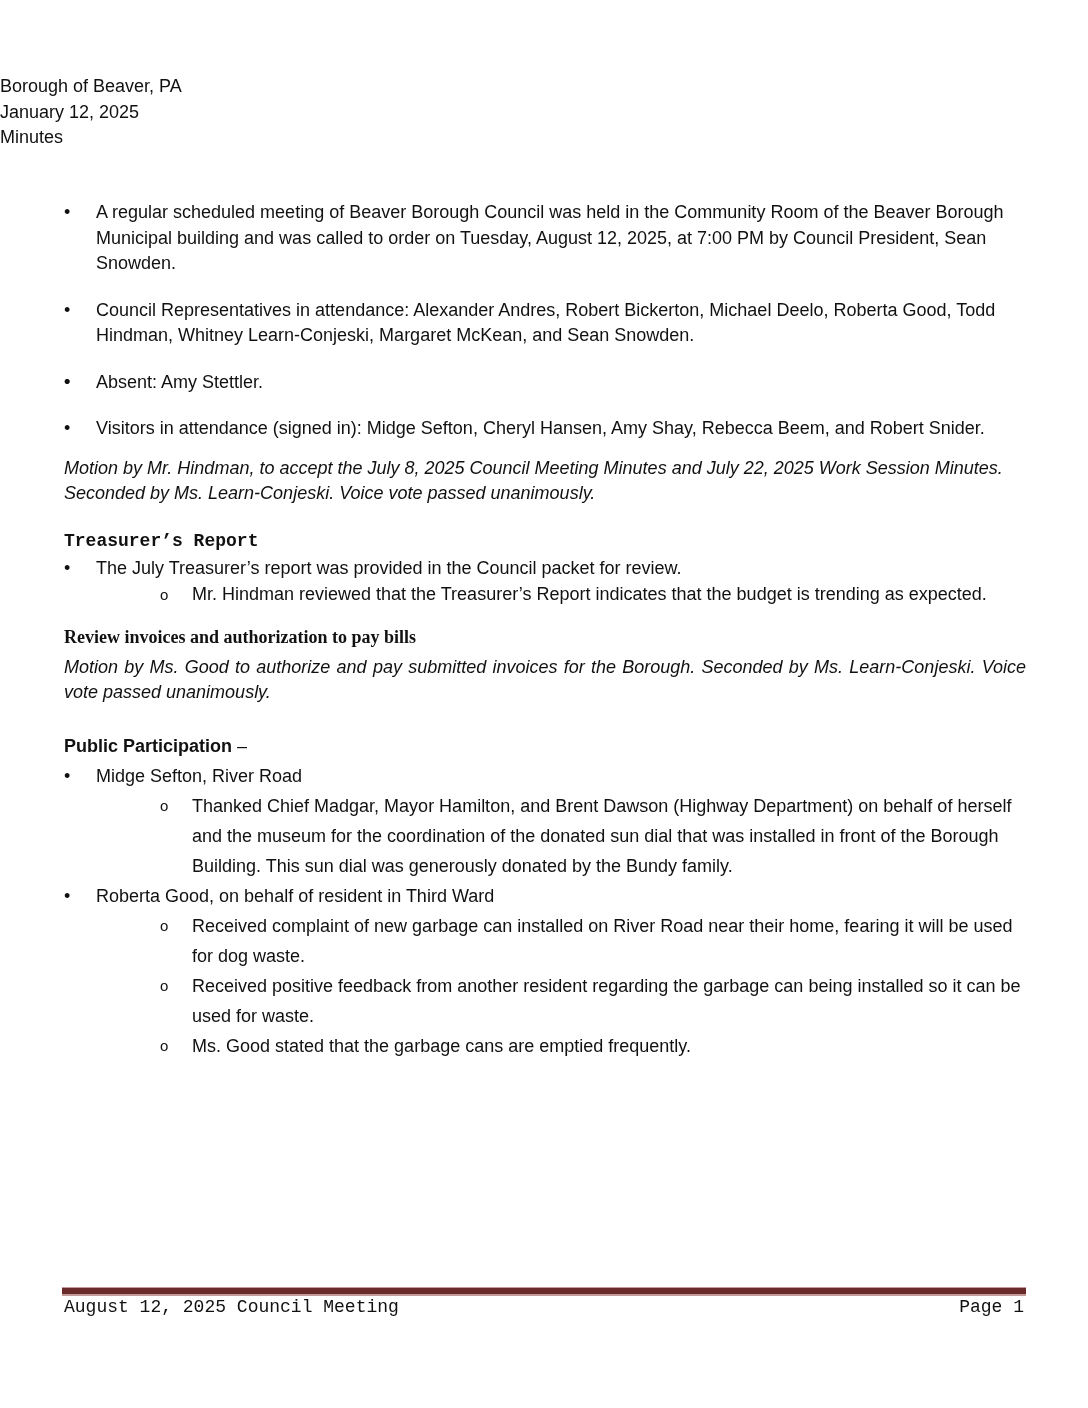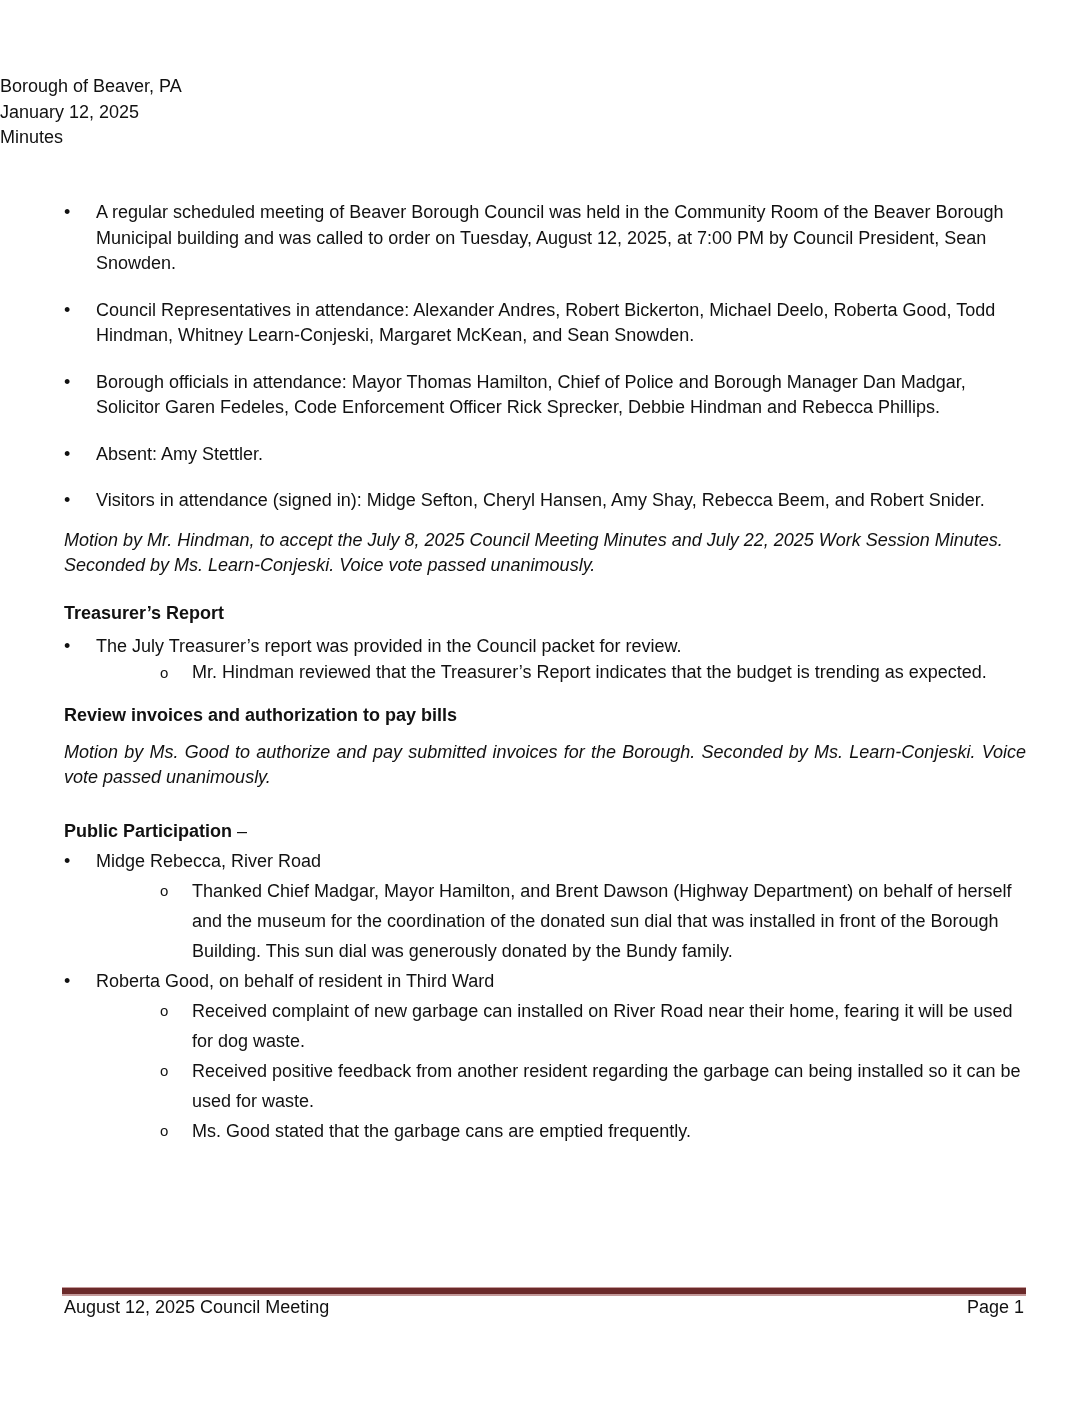--- a/index.html
+++ b/index.html
@@ -30,21 +30,21 @@
     .l1 .mark { position: absolute; left: 0; top: 0; }
     .l2 { position: relative; padding-left: 128px; }
     .l2 .mark { position: absolute; left: 96px; top: 0; font-size: 15px; }
     .pp .l1, .pp .l2 { line-height: 30px; }
     .footer-rule {
       position: absolute; left: 62px; top: 1287px; width: 964px; height: 6px;
       background: #6b2a2a; border-top: 1px solid #c49a9a; border-bottom: 2px solid #c49a9a;
     }
     .footer {
       position: absolute; left: 64px; top: 1297px; width: 960px;
-      font-family: Liberation Sans, sans-serif; font-size: 18px;
+      font-family: Liberation Mono, monospace; font-size: 18px;
       display: flex; justify-content: space-between;
     }
   </style>
 </head>
 <body>
 
 <div class="page">
 
   <div class="title-block">
     <span class="title-line">Borough of Beaver, PA</span>
@@ -57,60 +57,59 @@
     <div class="bullet-item">
       <span class="mark">•</span>
       <span>A regular scheduled meeting of Beaver Borough Council was held in the Community Room of the Beaver Borough Municipal building and was called to order on Tuesday, August 12, 2025, at 7:00 PM by Council President, Sean Snowden.</span>
     </div>
     <div class="bullet-item">
       <span class="mark">•</span>
       <span>Council Representatives in attendance:  Alexander Andres, Robert Bickerton, Michael Deelo, Roberta Good, Todd Hindman, Whitney Learn-Conjeski, Margaret McKean, and Sean Snowden.</span>
     </div>
     <div class="bullet-item">
       <span class="mark">•</span>
-      <span>Borough officials in attendance: Mayor Thomas Hamilton, Chief of Police and Borough Manager Dan Madgar, Solicitor Garen Fedeles, Code Enforcement Officer Rick Sprecker, Debbie Hindman and Rebecca Phillips.</span>
     </div>
     <div class="bullet-item">
       <span class="mark">•</span>
       <span>Absent: Amy Stettler.</span>
     </div>
     <div class="bullet-item" style="margin-bottom:14px;">
       <span class="mark">•</span>
       <span>Visitors in attendance (signed in): Midge Sefton, Cheryl Hansen, Amy Shay, Rebecca Beem, and Robert Snider.</span>
     </div>
 
     <div class="sec">
       <div class="motion">Motion by Mr. Hindman, to accept the July 8, 2025 Council Meeting Minutes and July 22, 2025 Work Session Minutes. Seconded by Ms. Learn-Conjeski. Voice vote passed unanimously.</div>
     </div>
 
     <div class="sec" style="margin-bottom:18px;">
-      <div class="section-heading" style="margin-bottom:8px;">Treasurer’s Report</div>
+      <div class="section-heading" style="margin-bottom:2px;font-family:Liberation Mono, monospace;">Treasurer’s Report</div>
       <div class="l1">
         <span class="mark">•</span>
         <span>The July Treasurer’s report was provided in the Council packet for review.</span>
       </div>
       <div class="l2">
         <span class="mark">o</span>
         <span>Mr. Hindman reviewed that the Treasurer’s Report indicates that the budget is trending as expected.</span>
       </div>
     </div>
 
     <div class="sec" style="margin-bottom:28px;">
-      <div class="section-heading" style="margin-bottom:11px;">Review invoices and authorization to pay bills</div>
+      <div class="section-heading" style="margin-bottom:4px;font-family:Liberation Serif, serif;">Review invoices and authorization to pay bills</div>
       <div class="motion justify">Motion by Ms. Good to authorize and pay submitted invoices for the Borough. Seconded by Ms. Learn-Conjeski. Voice vote passed unanimously.</div>
     </div>
 
     <div class="sec pp">
       <div style="margin-bottom:2px;">
         <span class="section-heading">Public Participation</span><span> –</span>
       </div>
 
       <div class="l1">
         <span class="mark">•</span>
-        <span>Midge Rebecca, River Road</span>
+        <span>Midge Sefton, River Road</span>
       </div>
       <div class="l2">
         <span class="mark">o</span>
         <span>Thanked Chief Madgar, Mayor Hamilton, and Brent Dawson (Highway Department) on behalf of herself and the museum for the coordination of the donated sun dial that was installed in front of the Borough Building. This sun dial was generously donated by the Bundy family.</span>
       </div>
 
       <div class="l1">
         <span class="mark">•</span>
         <span>Roberta Good, on behalf of resident in Third Ward</span>
       </div>

